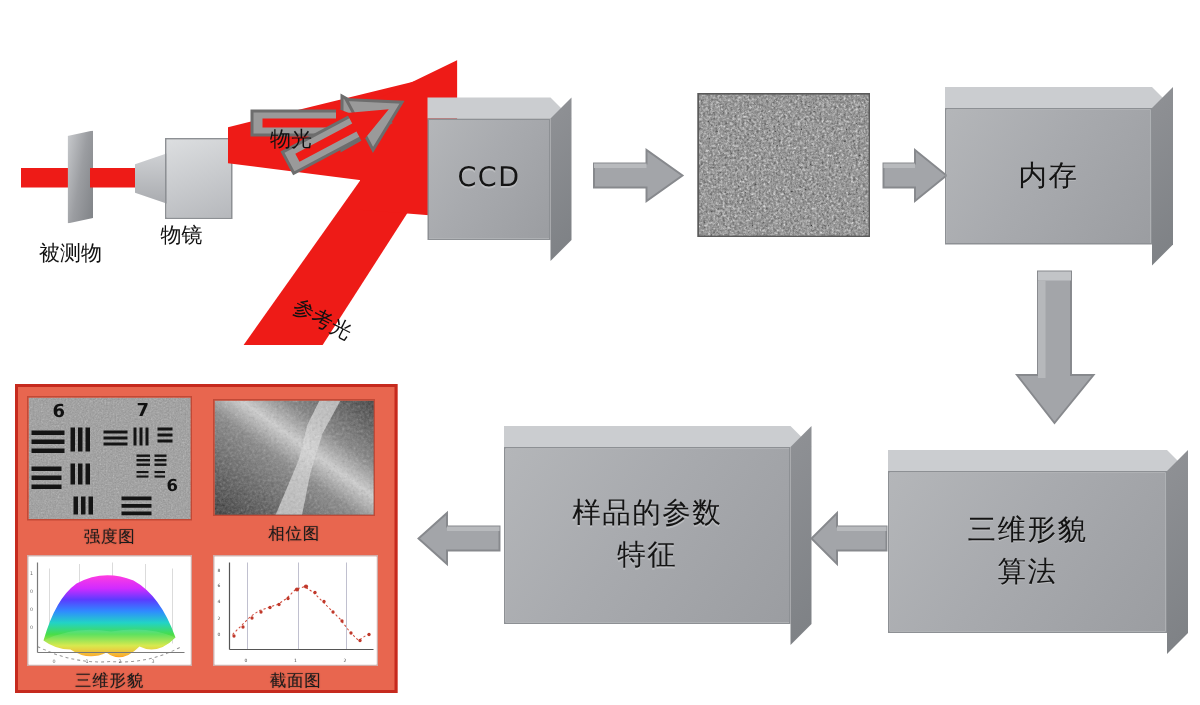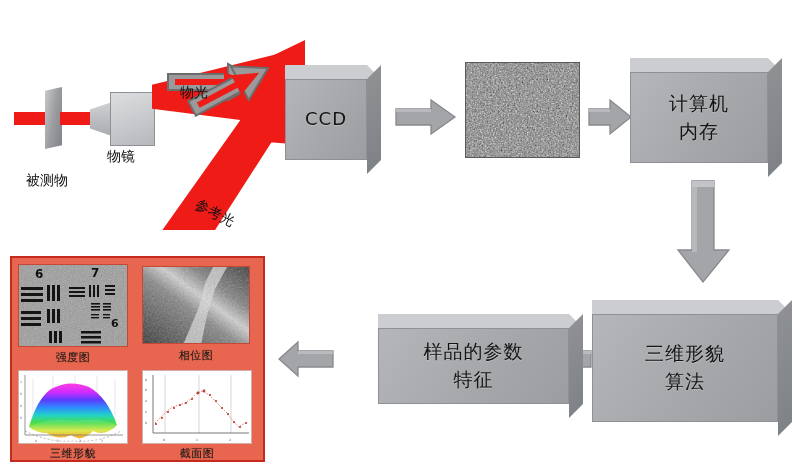--- a/index.html
+++ b/index.html
@@ -116,21 +116,21 @@
     </div>
 
     <div class="abs" style="left:180px;top:90px;width:90px;height:75px;transform:rotate(-28deg);transform-origin:left top;">
       <svg width="90" height="44" viewBox="0 0 90 44">
         <polygon points="2,14 56,14 56,3 88,22 56,41 56,30 2,30" fill="#9a9a9a" stroke="#6d6d6d" stroke-width="2"></polygon>
         <polygon points="9,19 52,19 52,11 78,22 52,33 52,25 9,25" fill="#ee1b17" stroke="none"></polygon>
       </svg>
     </div>
   </div>
 
-  <div class="opt-label" style="left:26px;top:172px;">被测物</div>
+  <div class="opt-label" style="left:26px;top:160px;">被测物</div>
   <div class="opt-label" style="left:107px;top:148px;">物镜</div>
   <div class="opt-label" style="left:180px;top:68px;margin-top:16px;">物光</div>
   <div class="opt-label rot-ref" style="left:200px;top:196px;">参考光</div>
 
   <div class="block3d" style="left:285px;top:65px;width:96px;height:95px;">
     <div class="top"></div>
     <div class="side"></div>
     <div class="face">
       <div class="blk-label" style="font-size:18px;">CCD</div>
     </div>
@@ -170,21 +170,20 @@
     <svg width="44" height="38" viewBox="0 0 44 38">
       <polygon points="1,11 22,11 22,2 43,19 22,36 22,27 1,27" fill="#a3a5a9" stroke="#87898d" stroke-width="1.3"></polygon>
       <polygon points="1,11 22,11 22,14 1,14" fill="#b8babd"></polygon>
     </svg>
   </div>
 
   <div class="block3d" style="left:630px;top:58px;width:152px;height:105px;">
     <div class="top"></div>
     <div class="side"></div>
     <div class="face">
-      <div class="blk-label">计算机</div>
       <div class="blk-label">内存</div>
     </div>
   </div>
 
   <div class="arrow-d" style="left:676px;top:180px;">
     <svg width="56" height="104" viewBox="0 0 56 104">
       <polygon points="16,1 38,1 38,70 53,70 27,102 2,70 16,70" fill="#a3a5a9" stroke="#87898d" stroke-width="1.3"></polygon>
       <polygon points="16,1 38,1 38,7 16,7" fill="#c2c4c7"></polygon>
       <polygon points="16,7 21,7 21,72 16,72" fill="#b6b8bb"></polygon>
     </svg>
@@ -199,21 +198,21 @@
     </div>
   </div>
 
   <div class="arrow-l" style="left:540px;top:340px;">
     <svg width="52" height="38" viewBox="0 0 52 38">
       <polygon points="51,11 18,11 18,2 1,19 18,36 18,27 51,27" fill="#a3a5a9" stroke="#87898d" stroke-width="1.3"></polygon>
       <polygon points="51,11 18,11 18,14 51,14" fill="#b8babd"></polygon>
     </svg>
   </div>
 
-  <div class="block3d" style="left:336px;top:314px;width:205px;height:90px;margin-left:42px;">
+  <div class="block3d" style="left:336px;top:284px;width:205px;height:132px;">
     <div class="top"></div>
     <div class="side"></div>
     <div class="face">
       <div class="blk-label">样品的参数</div>
       <div class="blk-label">特征</div>
     </div>
   </div>
 
   <div class="arrow-l" style="left:278px;top:340px;">
     <svg width="56" height="38" viewBox="0 0 56 38">

